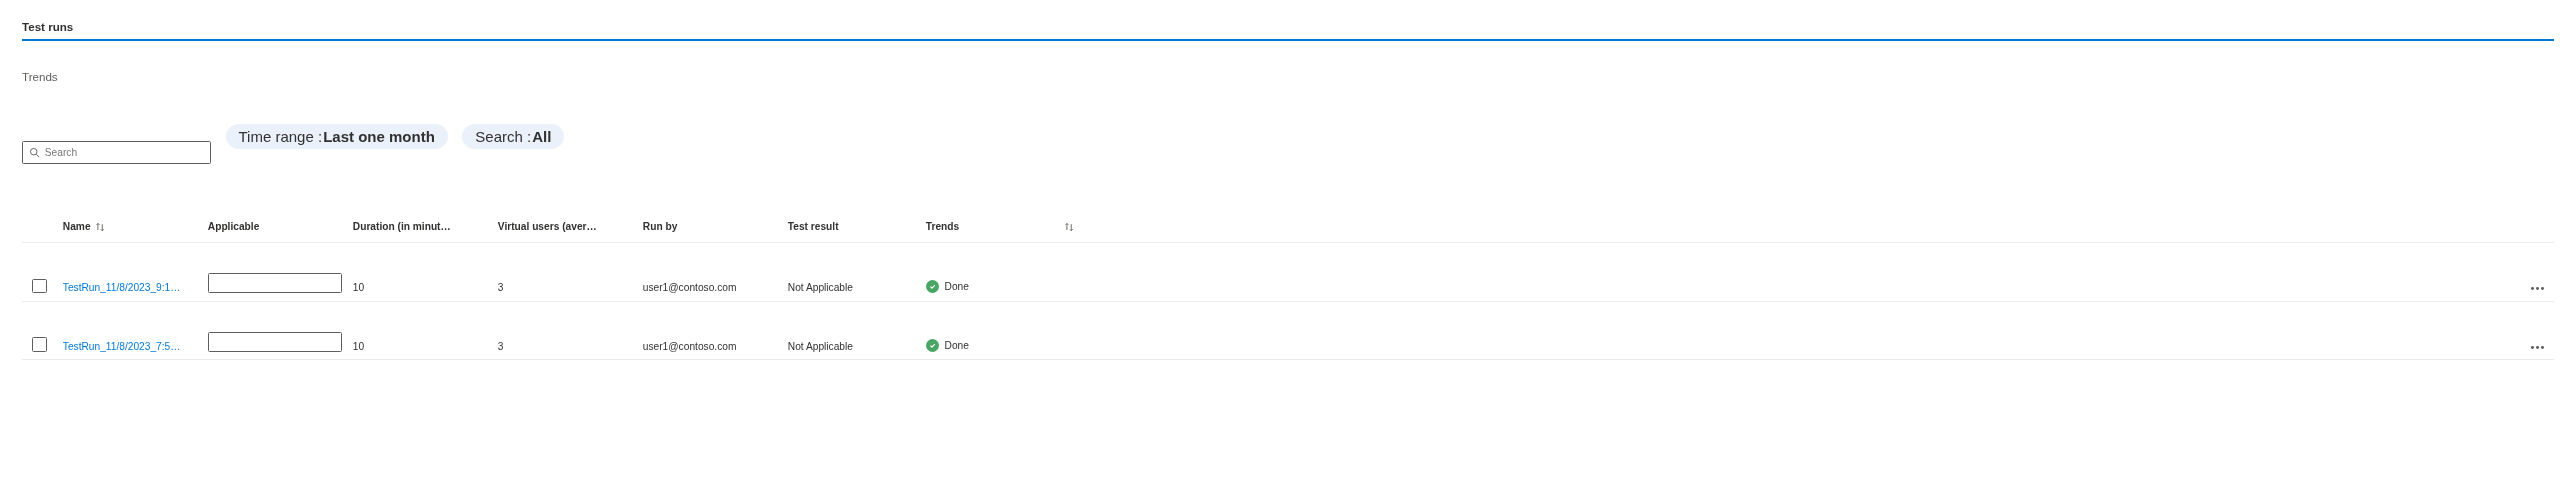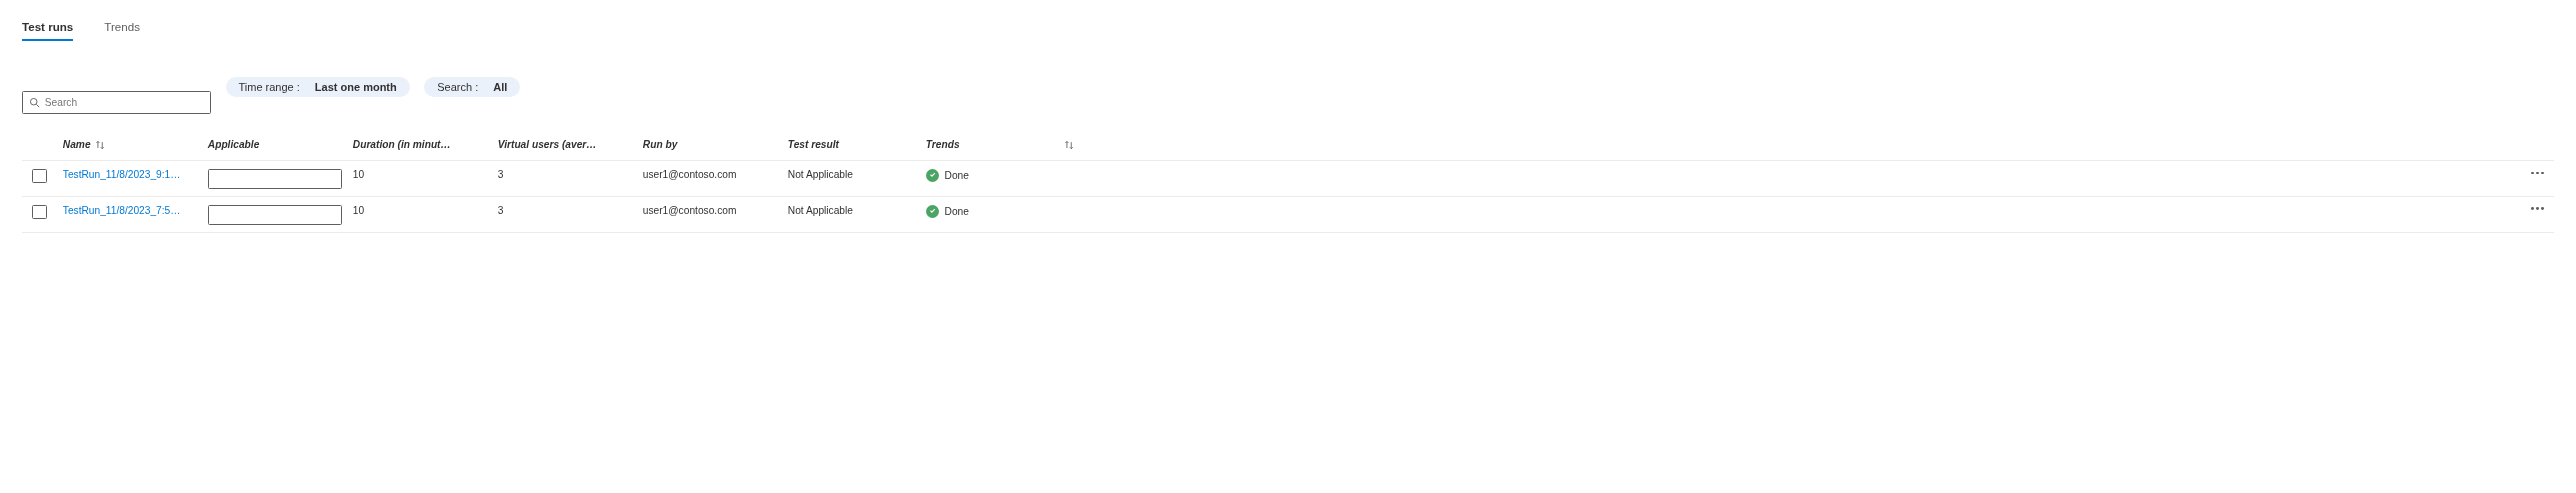--- a/index.html
+++ b/index.html
@@ -5,23 +5,24 @@
     * { box-sizing: border-box; margin: 0; padding: 0; }
     body {
       font-family: "Segoe UI", -apple-system, BlinkMacSystemFont, sans-serif;
       font-size: 10.2px;
       color: #323130;
       background: #fff;
       padding: 14.5px 22px;
     }
     .tabs {
       display: flex;
-      gap: 31px;
+      gap: 23px;
       border-bottom: 0.7px solid transparent;
       margin-bottom: 17.4px;
+      flex-direction: column;
     }
     .tab {
       padding: 5.8px 0;
       font-size: 11.6px;
       color: #605e5c;
       cursor: pointer;
       border-bottom: 2.2px solid transparent;
       font-weight: 400;
     }
     .tab.active {
@@ -51,25 +52,25 @@
       outline: none;
       font-size: 10.2px;
       width: 100%;
       color: #605e5c;
       background: transparent;
     }
     .pill {
       background: #eaf1fb;
       border-radius: 13px;
       padding: 4.4px 13px;
-      font-size: 11px;
+      font-size: 15px;
       color: #323130;
       display: inline-flex;
       align-items: center;
-      gap: 15px;
+      gap: 1px;
       cursor: pointer;
     }
     .pill .label { font-weight: 400; }
     .pill .value { font-weight: 600; }
     .table {
       width: 100%;
       border-collapse: collapse;
     }
     .thead {
       display: flex;
@@ -79,44 +80,43 @@
     .th {
       font-weight: 600;
       color: #323130;
       padding: 4.4px 5.8px;
       display: flex;
       align-items: flex-end;
       gap: 4.4px;
       white-space: nowrap;
       overflow: hidden;
       text-overflow: ellipsis;
-      font-style: italic;
     }
     .trow {
       display: flex;
-      align-items: flex-start;
+      align-items: flex-end;
       border-bottom: 0.7px solid #edebe9;
       padding: 2.9px 0;
       min-height: 32px;
     }
     .td {
       padding: 4.4px 5.8px;
       display: flex;
       align-items: center;
       overflow: hidden;
       white-space: nowrap;
       text-overflow: ellipsis;
     }
     .col-check { width: 35px; justify-content: center; }
     .col-name { width: 145px; }
     .col-desc { width: 145px; }
     .col-dur { width: 145px; }
     .col-vu { width: 145px; }
     .col-runby { width: 145px; }
-    .col-result { width: 138px; }
+    .col-result { width: 138px; margin-top: 32px; }
     .col-status { width: 131px; }
     .col-sort { width: 36px; justify-content: center; }
     .col-actions { flex: 1; justify-content: flex-end; padding-right: 7.3px; }
     .checkbox {
       width: 14.5px;
       height: 14.5px;
       border: 0.7px solid #605e5c;
       border-radius: 1.5px;
       cursor: pointer;
     }

